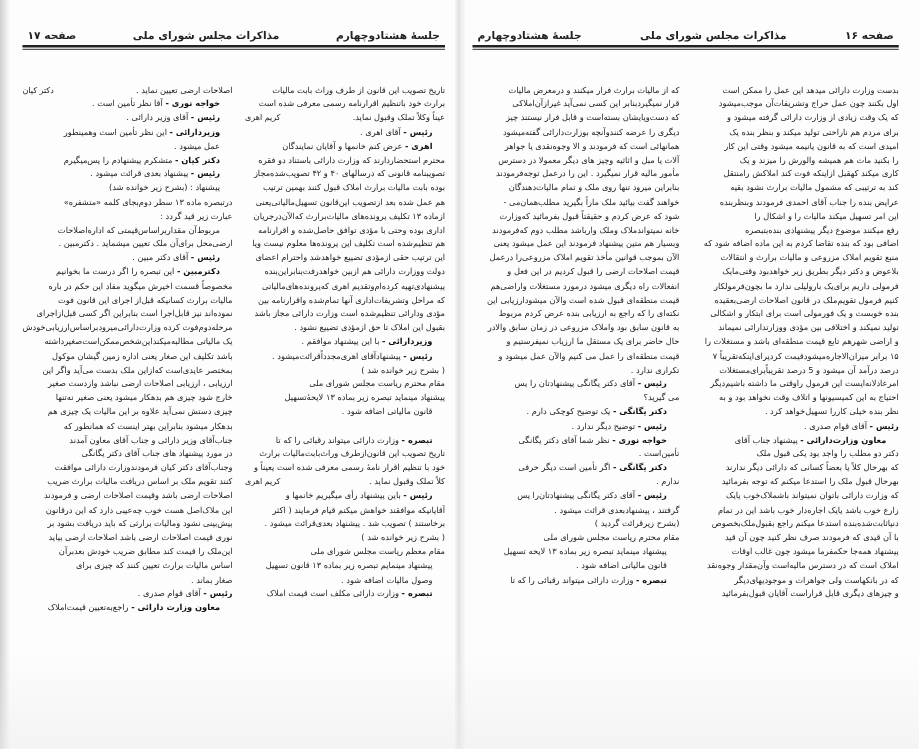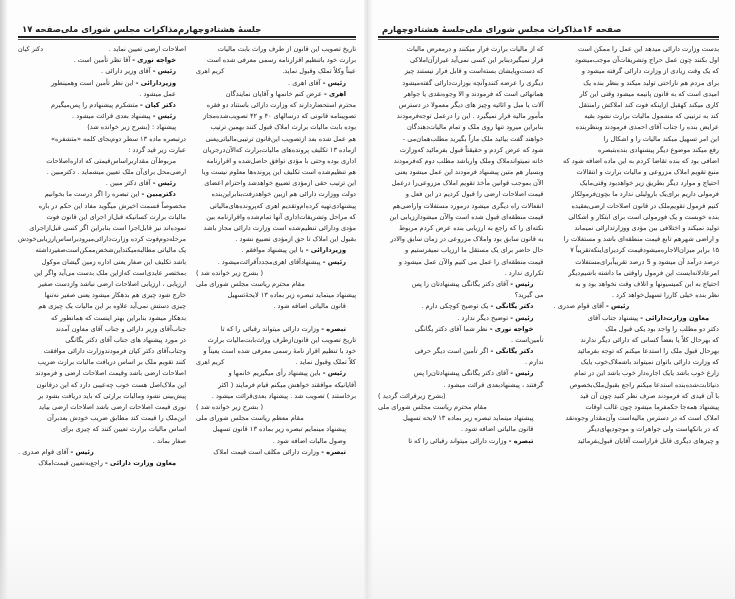--- a/index.html
+++ b/index.html
@@ -25,37 +25,37 @@
       position: absolute; left: 0; right: 0; bottom: 0; height: 80px;
       background: linear-gradient(to bottom, rgba(255,255,255,0), rgba(236,236,236,0.55));
       pointer-events: none;
     }
     .scan-edge-left {
       position: absolute; left: 0; top: 0; bottom: 0; width: 8px;
       background: linear-gradient(to right, #cfcfcf, rgba(255,255,255,0));
       pointer-events: none;
     }
     .running-head {
-      display: flex; align-items: flex-end;
+      display: flex; justify-content: space-between; align-items: flex-end;
       direction: ltr; height: 16px;
       font-size: 8.5px; font-weight: bold; color: #222;
       padding: 0 4px;
     }
     .running-head span { direction: rtl; white-space: nowrap; }
     .head-rule {
       border-top: 2px solid #222; border-bottom: 1px solid #555;
       height: 1px; margin: 2px 0 4px 0;
     }
     .columns { display: flex; direction: rtl; gap: 10px; }
-    .col { flex: 1; direction: rtl; text-align: justify; }
+    .col { flex: 1; direction: rtl; text-align: justify; margin-top: 23px; }
     .line {
       font-size: 6.6px; line-height: 11.2px; height: 11.2px;
       white-space: nowrap; overflow: hidden; color: #1e1e1e;
     }
-    .line.center { text-align: left; }
+    .line.center { text-align: right; }
     .line.indent { padding-right: 10px; }
     .line b { font-weight: bold; color: #111; }
     .line .sig { float: left; font-size: 6.4px; }
   </style>
 </head>
 <body>
 
 <div class="spread">
   <div class="page page-left">
     <div class="running-head">
@@ -67,21 +67,21 @@
     <div class="columns">
       <div class="col">
           <div class="line"><span>تاریخ تصویب این قانون از طرف وراث بابت مالیات</span></div>
           <div class="line"><span>برارث خود باتنظیم اقرارنامه رسمی معرفی شده است</span></div>
           <div class="line"><span class="sig">کریم اهری</span><span>عیناً وکلاً تملک وقبول نماید.</span></div>
           <div class="line indent"><span class="spk-line"><b>رئیس -</b> آقای اهری .</span></div>
           <div class="line indent"><span class="spk-line"><b>اهری -</b> عرض کنم خانمها و آقایان نمایندگان</span></div>
           <div class="line"><span>محترم استحضاردارند که وزارت دارائی باستناد دو فقره</span></div>
           <div class="line"><span>تصویبنامه قانونی که درسالهای ۴۰ و ۴۲ تصویب‌شده‌مجاز</span></div>
           <div class="line"><span>بوده بابت مالیات برارث املاک قبول کنند بهمین ترتیب</span></div>
-          <div class="line"><span>هم عمل شده بعد ازتصویب این‌قانون ترتیبی‌مالیاتی‌یعنی</span></div>
+          <div class="line"><span>هم عمل شده بعد ازتصویب این‌قانون تسهیل‌مالیاتی‌یعنی</span></div>
           <div class="line"><span>ازماده ۱۳ تکلیف پرونده‌های مالیات‌برارث که‌الآن‌درجریان</span></div>
           <div class="line"><span>اداری بوده وحتی با مؤدی توافق حاصل‌شده و اقرارنامه</span></div>
           <div class="line"><span>هم تنظیم‌شده است تکلیف این پرونده‌ها معلوم نیست ویا</span></div>
           <div class="line"><span>این ترتیب حقی ازمؤدی تضییع خواهدشد واحترام اعضای</span></div>
           <div class="line"><span>دولت ووزارت دارائی هم ازبین خواهدرفت‌بنابراین‌بنده</span></div>
           <div class="line"><span>پیشنهادی‌تهیه کرده‌ام‌وتقدیم اهری که‌پرونده‌های‌مالیاتی</span></div>
           <div class="line"><span>که مراحل وتشریفات‌اداری آنها تمام‌شده واقرارنامه بین</span></div>
           <div class="line"><span>مؤدی ودارائی تنظیم‌شده است وزارت دارائی مجاز باشد</span></div>
           <div class="line"><span>بقبول این املاک تا حق ازمؤدی تضییع نشود .</span></div>
           <div class="line indent"><span class="spk-line"><b>وزیردارائی -</b> با این پیشنهاد موافقم .</span></div>
@@ -154,28 +154,29 @@
       <span>صفحه ۱۶</span>
     </div>
     <div class="head-rule"></div>
     <div class="columns">
       <div class="col">
           <div class="line"><span>بدست وزارت دارائی میدهد این عمل را ممکن است</span></div>
           <div class="line"><span>اول بکنند چون عمل حراج وتشریفات‌آن موجب‌میشود</span></div>
           <div class="line"><span>که یک وقت زیادی از وزارت دارائی گرفته میشود و</span></div>
           <div class="line"><span>برای مردم هم ناراحتی تولید میکند و بنظر بنده یک</span></div>
           <div class="line"><span>امیدی است که به قانون پانیمه میشود وقتی این کار</span></div>
+          <div class="line"><span>را بکنید مات هم همیشه والورش را میزند و یک</span></div>
           <div class="line"><span>کاری میکند کهقبل ازاینکه فوت کند املاکش رامنتقل</span></div>
           <div class="line"><span>کند به ترتیبی که مشمول مالیات برارث نشود بقیه</span></div>
           <div class="line"><span>عرایض بنده را جناب آقای احمدی فرمودند وبنظربنده</span></div>
           <div class="line"><span>این امر تسهیل میکند مالیات را و اشکال را</span></div>
-          <div class="line"><span>رفع میکند موضوع دیگر پیشنهادی بنده‌بتبصره</span></div>
+          <div class="line"><span>رفع میکنند موضوع دیگر پیشنهادی بنده‌بتبصره</span></div>
           <div class="line"><span>اضافی بود که بنده تقاضا کردم به این ماده اضافه شود که</span></div>
           <div class="line"><span>منبع تقویم املاک مزروعی و مالیات برارث و انتقالات</span></div>
-          <div class="line"><span>احتیاج و موارد دیگر بطریق زیر خواهدبود وقتی‌مایک</span></div>
+          <div class="line"><span>بلاعوض و دکتر دیگر بطریق زیر خواهدبود وقتی‌مایک</span></div>
           <div class="line"><span>فرمولی داریم برای‌یک بارولیلی ندارد ما بچون‌فرمولکار</span></div>
           <div class="line"><span>کنیم فرمول تقویم‌ملک در قانون اصلاحات ارضی‌بعقیده</span></div>
           <div class="line"><span>بنده خوبست و یک فورمولی است برای ابتکار و اشکالی</span></div>
           <div class="line"><span>تولید نمیکند و اختلافی بین مؤدی ووزارتدارائی نمیماند</span></div>
           <div class="line"><span>و اراضی شهرهم تابع قیمت منطقه‌ای باشد و مستغلات را</span></div>
           <div class="line"><span>۱۵ برابر میزان‌الاجاره‌میشود‌قیمت کردیرای‌اینکه‌تقریباً ۷</span></div>
           <div class="line"><span>درصد درآمد آن میشود و 5 درصد تقریباًبرای‌مستغلات</span></div>
           <div class="line"><span>امرعادلانه‌ایست این فرمول راوقتی ما داشته باشیم‌دیگر</span></div>
           <div class="line"><span>احتیاج به این کمیسیونها و اتلاف وقت نخواهد بود و به</span></div>
           <div class="line"><span>نظر بنده خیلی کاررا تسهیل‌خواهد کرد .</span></div>

